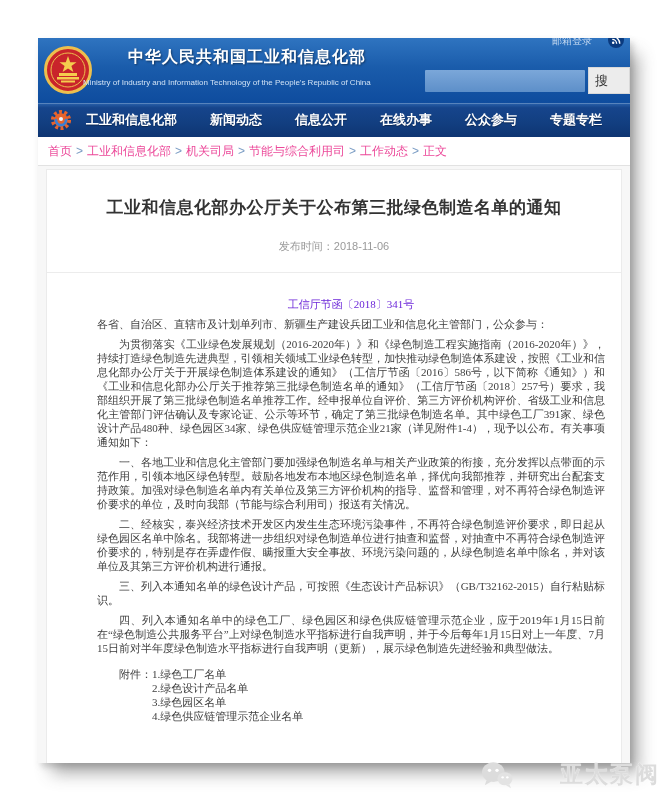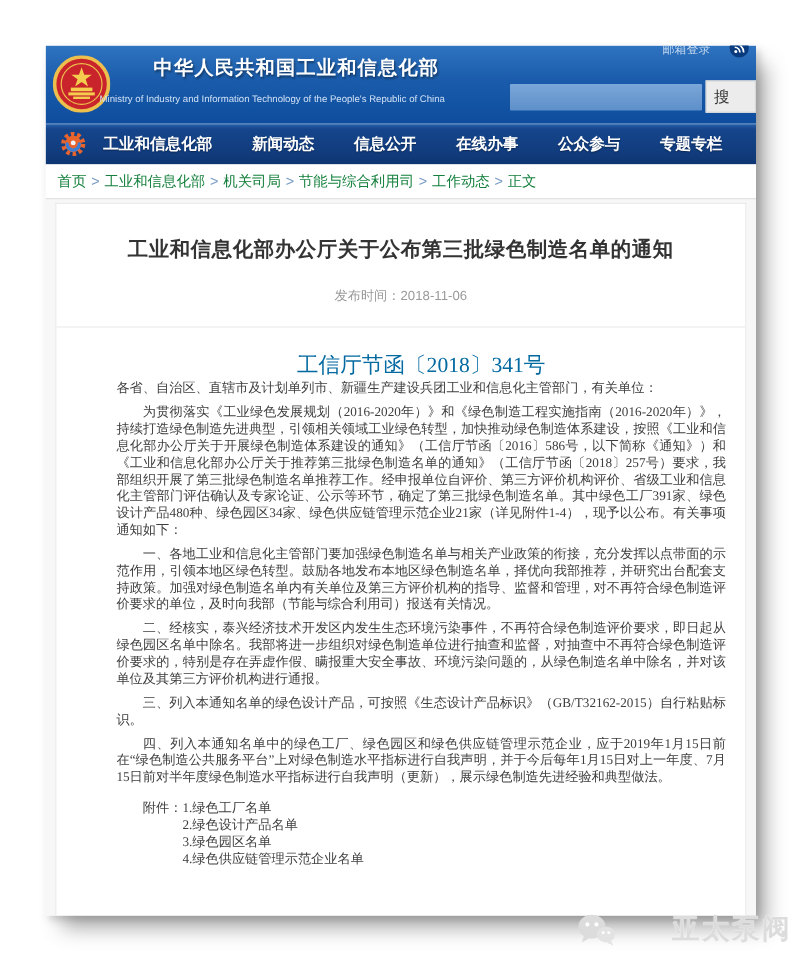--- a/index.html
+++ b/index.html
@@ -59,21 +59,21 @@
     color:#ffffff;font-size:13px;font-weight:bold;white-space:nowrap;cursor:pointer;
     margin-right:33px;text-shadow:0 1px 1px rgba(0,0,0,0.35);
   }
   .nav-item:last-child{margin-right:0;}
 
   
   .breadcrumb{
     position:absolute;left:0;top:99px;right:0;height:28px;line-height:28px;background:#fff;
     padding-left:10px;font-size:12px;color:#2a65a8;white-space:nowrap;box-sizing:border-box;
   }
-  .crumb{color:#15803d;cursor:pointer;text-align:right;}
+  .crumb{color:#ec4899;cursor:pointer;text-align:right;}
   .crumb-sep{color:#7a9cc4;margin:0 4px;}
 
   
   .content-region{
     position:absolute;left:0;top:127px;right:0;bottom:0;background:#f7f7f7;
     border-top:1px solid #e2e2e2;
   }
   .article{
     position:absolute;left:8px;right:8px;top:3px;bottom:0;background:#ffffff;
     border:1px solid #ebebeb;border-bottom:none;overflow:hidden;
@@ -83,21 +83,21 @@
     letter-spacing:0.5px;
   }
   .pub-row{margin-top:20px;text-align:center;font-size:11px;color:#9a9a9a;}
   .divider{margin-top:18px;border-top:1px solid #ececec;height:0;}
 
   .doc-body{
     margin-top:24px;padding:0 16px 0 50px;
     font-family:"Liberation Serif","DejaVu Serif",serif;
     font-size:11px;line-height:14px;color:#3e3e3e;text-align:justify;
   }
-  .doc-number{text-align:center;font-size:18px;margin-bottom:4px;color:#0369a1;}
+  .doc-number{text-align:center;font-size:11px;margin-bottom:4px;color:#6d28d9;}
   .doc-body p{margin:6px 0;}
   .indent{text-indent:2em;}
   .salutation{text-indent:0;}
 
   .attachments{display:flex;margin-top:12px;line-height:14px;}
   .att-label{flex:0 0 auto;margin-left:2em;}
   .att-list div{margin-bottom:0;}
   .att-item{cursor:pointer;}
 
   .sig-org{margin-top:14px;text-align:right;padding-right:64px;}
@@ -167,21 +167,21 @@
     <div class="content-region">
       <div class="article">
         <div class="article-title">工业和信息化部办公厅关于公布第三批绿色制造名单的通知</div>
         <div class="pub-row">
           <span>发布时间：</span><span>2018-11-06</span>
         </div>
         <div class="divider"></div>
 
         <div class="doc-body">
           <div class="doc-number">工信厅节函〔2018〕341号</div>
-          <p class="salutation">各省、自治区、直辖市及计划单列市、新疆生产建设兵团工业和信息化主管部门，有关单位：</p>
+          <p class="salutation">各省、自治区、直辖市及计划单列市、新疆生产建设兵团工业和信息化主管部门，公众参与：</p>
           <p class="indent">为贯彻落实《工业绿色发展规划（2016-2020年）》和《绿色制造工程实施指南（2016-2020年）》，持续打造绿色制造先进典型，引领相关领域工业绿色转型，加快推动绿色制造体系建设，按照《工业和信息化部办公厅关于开展绿色制造体系建设的通知》（工信厅节函〔2016〕586号，以下简称《通知》）和《工业和信息化部办公厅关于推荐第三批绿色制造名单的通知》（工信厅节函〔2018〕257号）要求，我部组织开展了第三批绿色制造名单推荐工作。经申报单位自评价、第三方评价机构评价、省级工业和信息化主管部门评估确认及专家论证、公示等环节，确定了第三批绿色制造名单。其中绿色工厂391家、绿色设计产品480种、绿色园区34家、绿色供应链管理示范企业21家（详见附件1-4），现予以公布。有关事项通知如下：</p>
           <p class="indent">一、各地工业和信息化主管部门要加强绿色制造名单与相关产业政策的衔接，充分发挥以点带面的示范作用，引领本地区绿色转型。鼓励各地发布本地区绿色制造名单，择优向我部推荐，并研究出台配套支持政策。加强对绿色制造名单内有关单位及第三方评价机构的指导、监督和管理，对不再符合绿色制造评价要求的单位，及时向我部（节能与综合利用司）报送有关情况。</p>
           <p class="indent">二、经核实，泰兴经济技术开发区内发生生态环境污染事件，不再符合绿色制造评价要求，即日起从绿色园区名单中除名。我部将进一步组织对绿色制造单位进行抽查和监督，对抽查中不再符合绿色制造评价要求的，特别是存在弄虚作假、瞒报重大安全事故、环境污染问题的，从绿色制造名单中除名，并对该单位及其第三方评价机构进行通报。</p>
           <p class="indent">三、列入本通知名单的绿色设计产品，可按照《生态设计产品标识》（GB/T32162-2015）自行粘贴标识。</p>
           <p class="indent">四、列入本通知名单中的绿色工厂、绿色园区和绿色供应链管理示范企业，应于2019年1月15日前在“绿色制造公共服务平台”上对绿色制造水平指标进行自我声明，并于今后每年1月15日对上一年度、7月15日前对半年度绿色制造水平指标进行自我声明（更新），展示绿色制造先进经验和典型做法。</p>
 
           <div class="attachments">
             <span class="att-label">附件：</span>
             <div class="att-list">
               <div class="att-item">1.绿色工厂名单</div>

